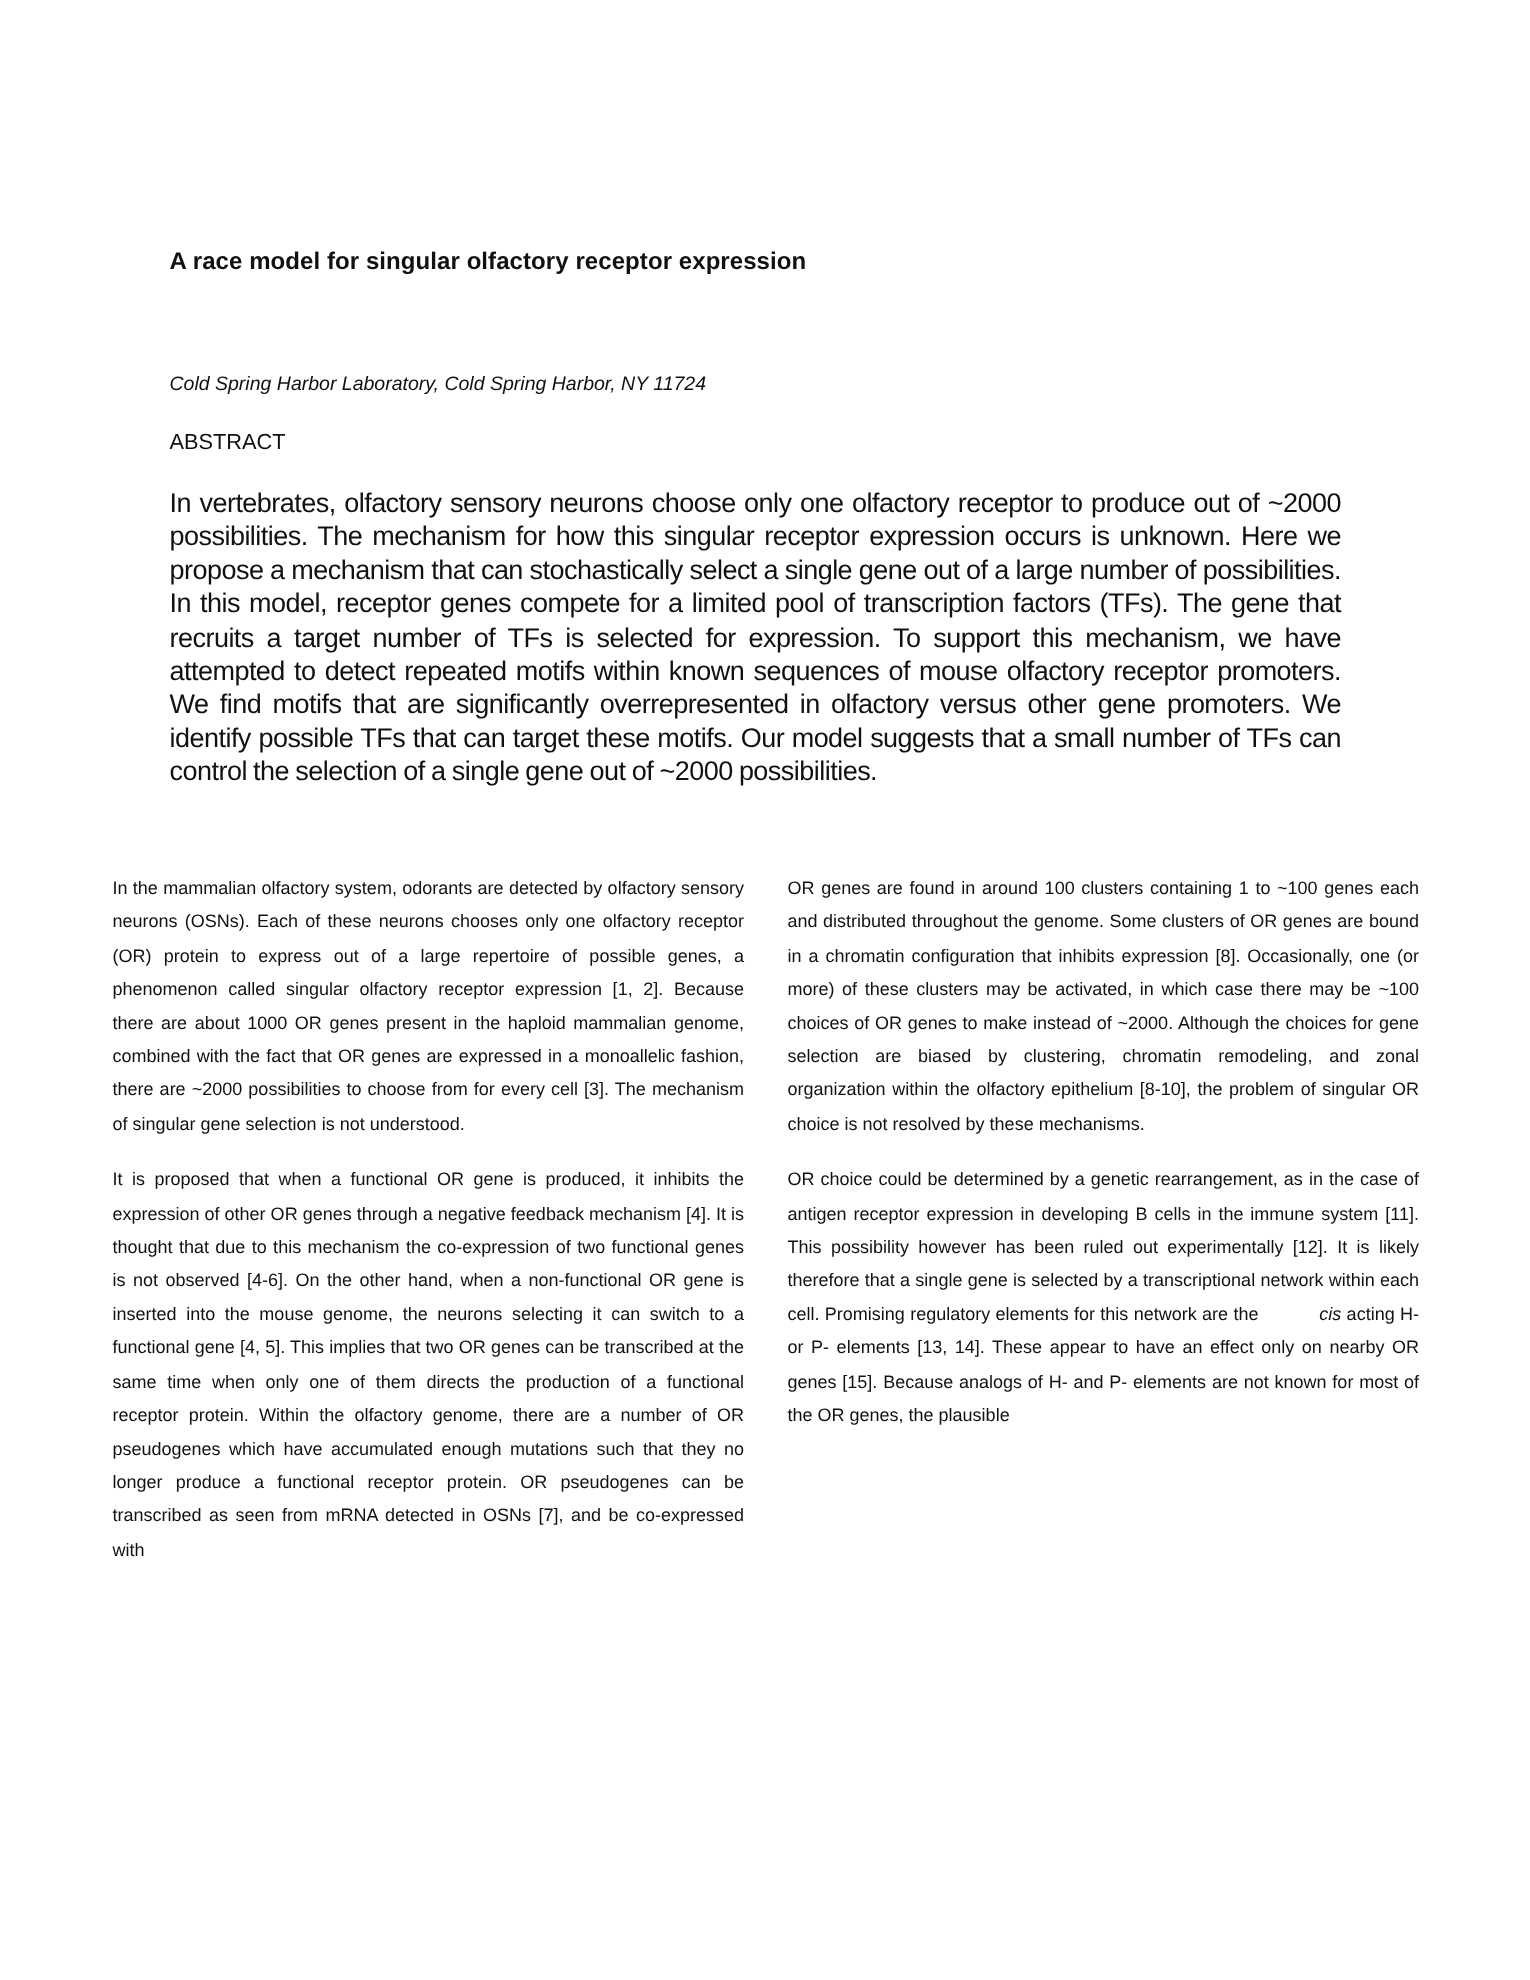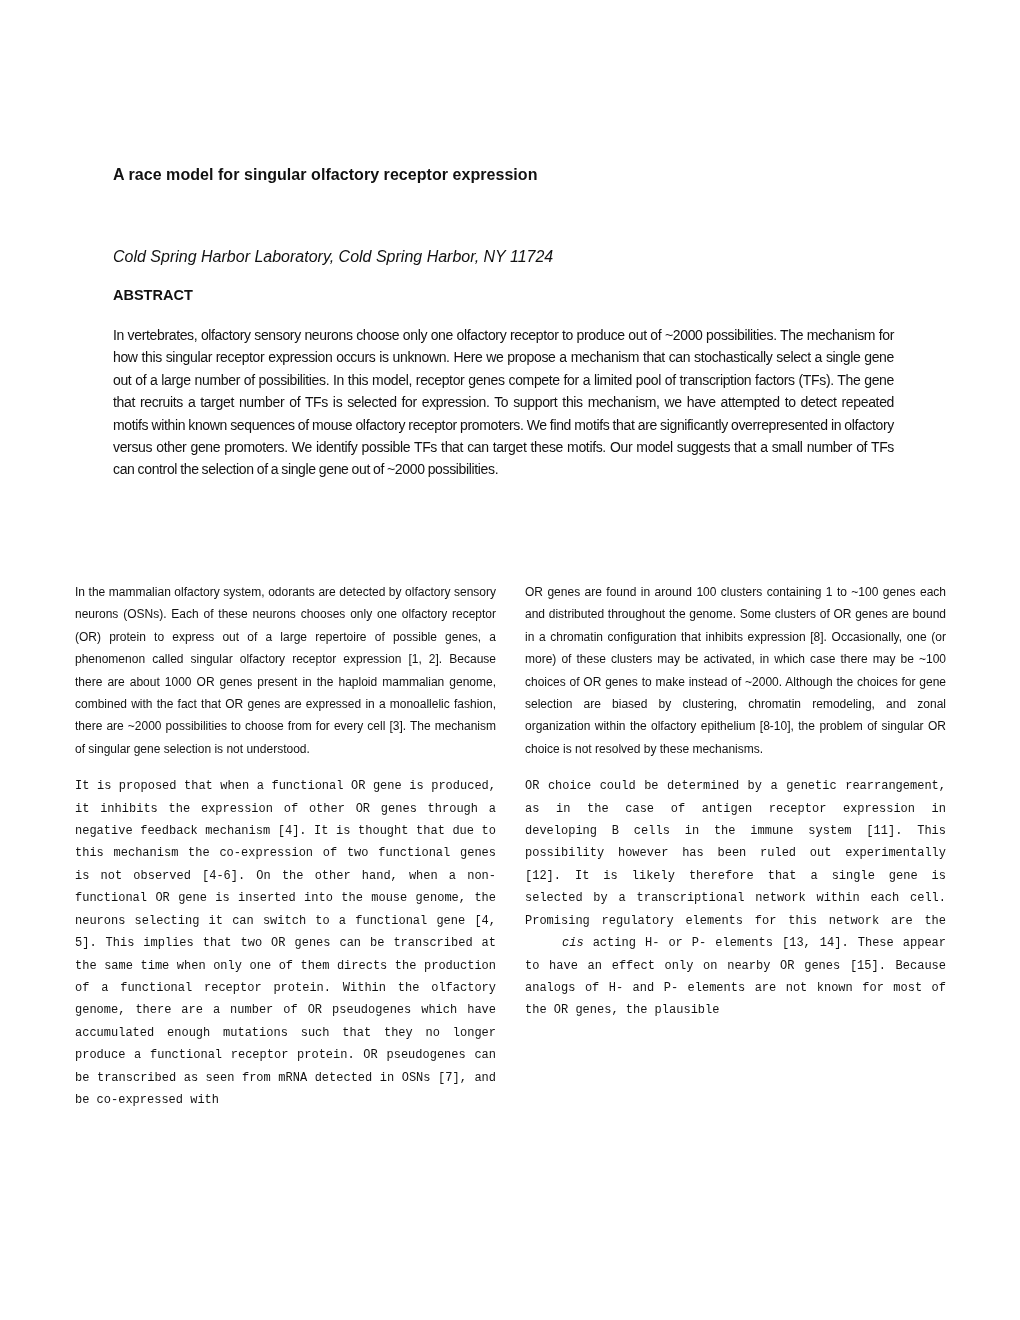--- a/index.html
+++ b/index.html
@@ -33,57 +33,57 @@
       position: absolute;
       left: 113px;
       top: 203px;
       font-size: 14.5px;
       white-space: nowrap;
     }
     .affiliation {
       position: absolute;
       left: 113px;
       top: 242px;
-      font-size: 16px;
+      font-size: 13px;
       font-style: italic;
       white-space: nowrap;
     }
     .abstract-heading {
       position: absolute;
       left: 113px;
       top: 281px;
       font-size: 14.5px;
-      font-weight: bold;
+      font-weight: normal;
       white-space: nowrap;
     }
     .abstract-body {
       position: absolute;
       left: 113px;
       top: 318px;
       width: 781px;
-      font-size: 14px;
+      font-size: 18px;
       line-height: 22.4px;
       text-align: justify;
       letter-spacing: -0.35px;
       word-spacing: -0.5px;
     }
     .col {
       position: absolute;
       top: 575px;
       width: 421px;
       font-size: 12px;
       line-height: 22.4px;
       text-align: justify;
     }
     .col-left { left: 75px; }
     .col-right { left: 525px; }
     .col p {
       margin: 0 0 15px 0;
     }
-    .col p:last-child { margin-bottom: 0; font-family: Liberation Mono, monospace; }
+    .col p:last-child { margin-bottom: 0; }
     .col em { font-style: italic; margin-left: 37px; }
   </style>
 </head>
 <body>
 
 <div class="page">
 
   <div class="title">A race model for singular olfactory receptor expression</div>
   <div class="affiliation">Cold Spring Harbor Laboratory, Cold Spring Harbor, NY 11724</div>
   <div class="abstract-heading">ABSTRACT</div>

